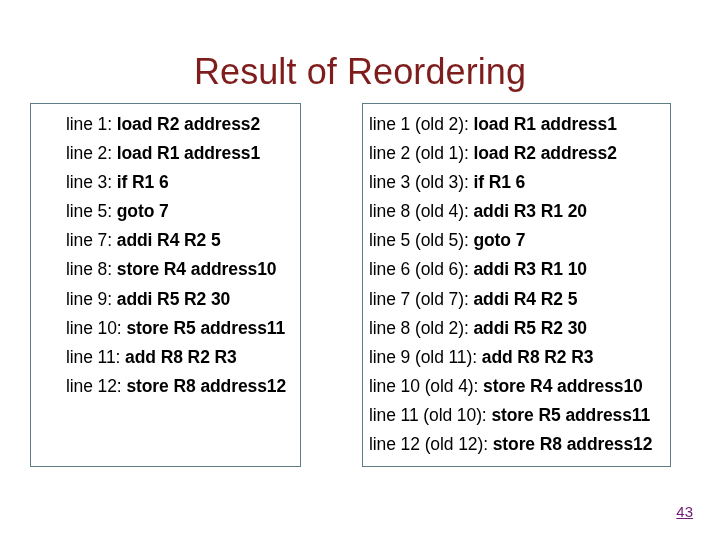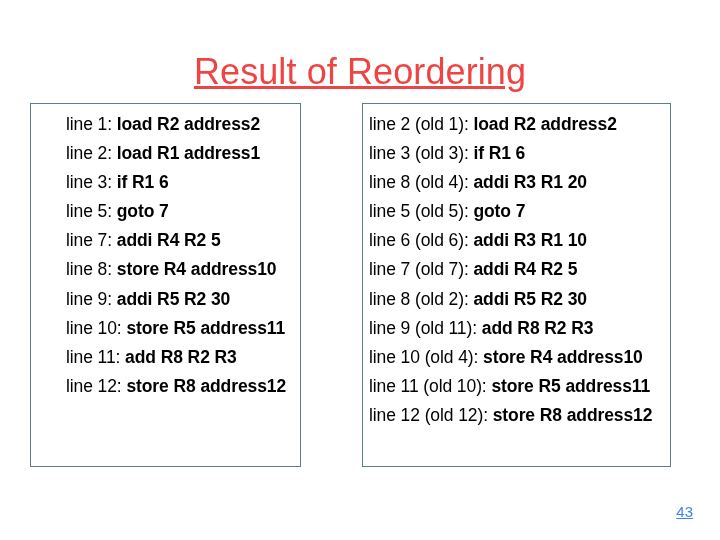--- a/index.html
+++ b/index.html
@@ -29,23 +29,22 @@
   .slide-title {
     position: absolute;
     left: 0;
     top: 26px;
     width: 720px;
     text-align: center;
     font-size: 36px;
     font-weight: normal;
     letter-spacing: 0.1px;
     line-height: 44px;
-    color: #ef4444;
+    color: #7f1d1d;
     white-space: nowrap;
-    text-decoration: underline;
   }
 
   
   .code-box {
     position: absolute;
     box-sizing: border-box;
     border: 1px solid #5f7d85;
     background: #ffffff;
     padding: 6px 4px 4px 6px;
     overflow: hidden;
@@ -79,21 +78,21 @@
   }
 
   
   .page-number {
     position: absolute;
     right: 27px;
     top: 503px;
     font-size: 15px;
     line-height: 18px;
     font-weight: normal;
-    color: #3b82f6;
+    color: #701a75;
     text-align: right;
     text-decoration: underline;
   }
 </style>
 </head>
 <body>
 
 <div class="slide">
 
   <h1 class="slide-title">Result of Reordering</h1>
@@ -105,20 +104,21 @@
       <div class="code-line"><span class="lbl">line 5:</span> <span class="instr">goto 7</span></div>
       <div class="code-line"><span class="lbl">line 7:</span> <span class="instr">addi R4 R2 5</span></div>
       <div class="code-line"><span class="lbl">line 8:</span> <span class="instr">store R4 address10</span></div>
       <div class="code-line"><span class="lbl">line 9:</span> <span class="instr">addi R5 R2 30</span></div>
       <div class="code-line"><span class="lbl">line 10:</span> <span class="instr">store R5 address11</span></div>
       <div class="code-line"><span class="lbl">line 11:</span> <span class="instr">add R8 R2 R3</span></div>
       <div class="code-line"><span class="lbl">line 12:</span> <span class="instr">store R8 address12</span></div>
     </div>
 
   <div class="code-box right">
+      <div class="code-line"><span class="lbl">line 1 (old 2):</span> <span class="instr">load R1 address1</span></div>
       <div class="code-line"><span class="lbl">line 2 (old 1):</span> <span class="instr">load R2 address2</span></div>
       <div class="code-line"><span class="lbl">line 3 (old 3):</span> <span class="instr">if R1 6</span></div>
       <div class="code-line"><span class="lbl">line 8 (old 4):</span> <span class="instr">addi R3 R1 20</span></div>
       <div class="code-line"><span class="lbl">line 5 (old 5):</span> <span class="instr">goto 7</span></div>
       <div class="code-line"><span class="lbl">line 6 (old 6):</span> <span class="instr">addi R3 R1 10</span></div>
       <div class="code-line"><span class="lbl">line 7 (old 7):</span> <span class="instr">addi R4 R2 5</span></div>
       <div class="code-line"><span class="lbl">line 8 (old 2):</span> <span class="instr">addi R5 R2 30</span></div>
       <div class="code-line"><span class="lbl">line 9 (old 11):</span> <span class="instr">add R8 R2 R3</span></div>
       <div class="code-line"><span class="lbl">line 10 (old 4):</span> <span class="instr">store R4 address10</span></div>
       <div class="code-line"><span class="lbl">line 11 (old 10):</span> <span class="instr">store R5 address11</span></div>

